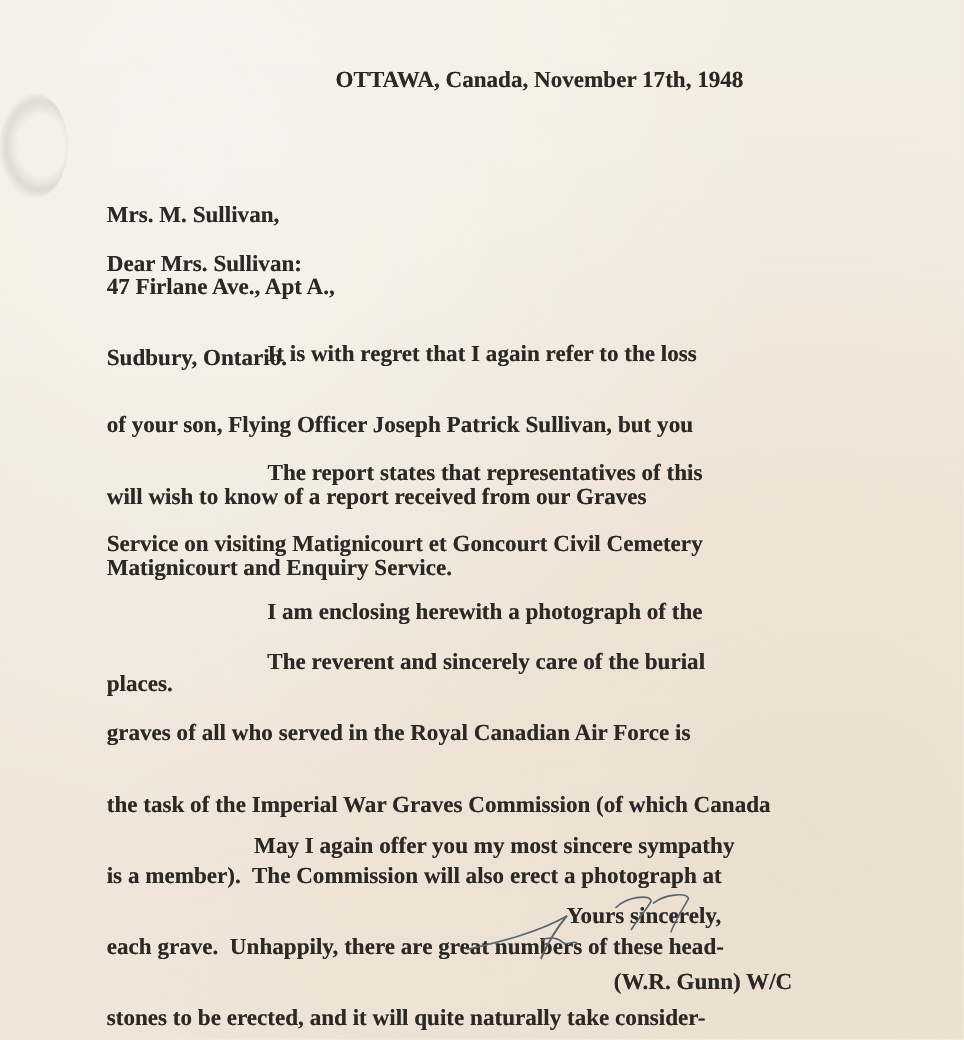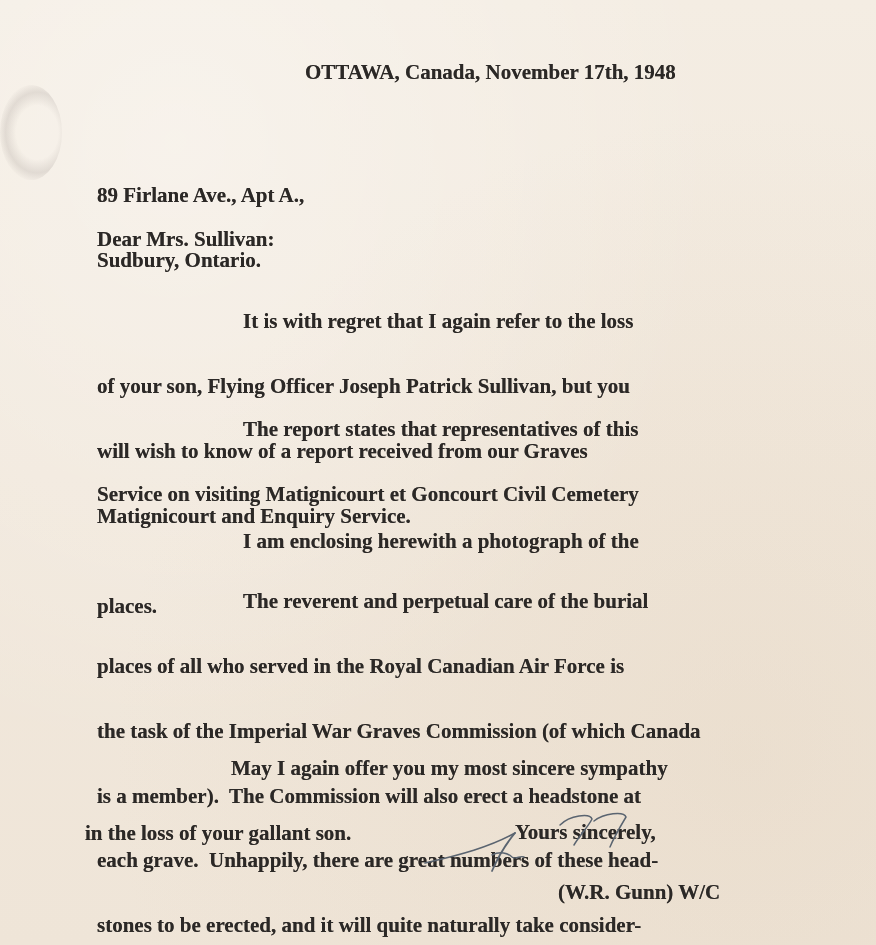--- a/index.html
+++ b/index.html
@@ -38,22 +38,22 @@
       color: #2b2826;
       white-space: pre;
       letter-spacing: 0;
       text-shadow: 0 0 0.6px rgba(40,36,34,0.6);
     }
     .line { display: block; height: 21.6px; }
     #date-line { left: 305px; top: 62px; }
     #address-block { left: 97px; top: 142px; }
     #salutation { left: 97px; top: 229px; }
     #para-1 { left: 97px; top: 268px; }
-    #para-2 { left: 97px; top: 376px; }
-    #para-3 { left: 97px; top: 488px; }
+    #para-2 { left: 97px; top: 376px; text-align: center; }
+    #para-3 { left: 97px; top: 503px; }
     #para-4 { left: 97px; top: 548px; }
     #para-5 { left: 85px; top: 715px; }
     #closing { left: 515px; top: 822px; }
     #signature-block { left: 475px; top: 839px; }
     .indent { display: inline-block; width: 146px; }
     .signature-svg {
       position: absolute;
       left: 420px; top: 805px;
       width: 230px; height: 80px;
       pointer-events: none;
@@ -61,21 +61,22 @@
   </style>
 </head>
 <body>
 
 <div class="paper"></div>
 <div class="stain"></div>
 
 <div class="type" id="date-line">OTTAWA, Canada, November 17th, 1948</div>
 
 <div class="type" id="address-block">
-  <span class="line">89 Firlane Ave., Apt A.,</span>
+  <span class="line">Mrs. M. Sullivan,</span>
+  <span class="line">47 Firlane Ave., Apt A.,</span>
   <span class="line">Sudbury, Ontario.</span>
 </div>
 
 <div class="type" id="salutation">Dear Mrs. Sullivan:</div>
 
 <div class="type" id="para-1">
   <span class="line"><span class="indent"></span><span>It is with regret that I again refer to the loss</span></span>
   <span class="line">of your son, Flying Officer Joseph Patrick Sullivan, but you</span>
   <span class="line">will wish to know of a report received from our Graves</span>
   <span class="line">Matignicourt and Enquiry Service.</span>
@@ -85,32 +86,31 @@
   <span class="line"><span class="indent"></span><span>The report states that representatives of this</span></span>
   <span class="line">Service on visiting Matignicourt et Goncourt Civil Cemetery</span>
 </div>
 
 <div class="type" id="para-3">
   <span class="line"><span class="indent"></span><span>I am enclosing herewith a photograph of the</span></span>
   <span class="line">places.</span>
 </div>
 
 <div class="type" id="para-4">
-  <span class="line"><span class="indent"></span><span>The reverent and perpetual care of the burial</span></span>
-  <span class="line">places of all who served in the Royal Canadian Air Force is</span>
+  <span class="line"><span class="indent"></span><span>The reverent and sincerely care of the burial</span></span>
+  <span class="line">graves of all who served in the Royal Canadian Air Force is</span>
   <span class="line">the task of the Imperial War Graves Commission (of which Canada</span>
-  <span class="line">is a member).  The Commission will also erect a headstone at</span>
+  <span class="line">is a member).  The Commission will also erect a photograph at</span>
   <span class="line">each grave.  Unhappily, there are great numbers of these head-</span>
   <span class="line">stones to be erected, and it will quite naturally take consider-</span>
   
 </div>
 
 <div class="type" id="para-5">
   <span class="line"><span class="indent"></span><span>May I again offer you my most sincere sympathy</span></span>
-  <span class="line">in the loss of your gallant son.</span>
 </div>
 
 <div class="type" id="closing">Yours sincerely,</div>
 
 <svg class="signature-svg" viewBox="0 0 230 80" xmlns="http://www.w3.org/2000/svg">
   <path d="M5,58 C40,50 70,42 95,28" stroke="#5a6470" stroke-width="1.6" fill="none" stroke-linecap="round"></path>
   <path d="M95,28 C85,40 78,52 72,66" stroke="#5a6470" stroke-width="1.8" fill="none" stroke-linecap="round"></path>
   <path d="M72,50 C80,46 88,48 92,52 C96,55 100,50 104,52" stroke="#5a6470" stroke-width="1.4" fill="none" stroke-linecap="round"></path>
   <path d="M140,20 C150,10 170,8 172,14 C168,22 160,30 154,40" stroke="#5a6470" stroke-width="1.5" fill="none" stroke-linecap="round"></path>
   <path d="M174,16 C184,8 204,6 206,12 C200,22 194,32 190,42" stroke="#5a6470" stroke-width="1.5" fill="none" stroke-linecap="round"></path>

